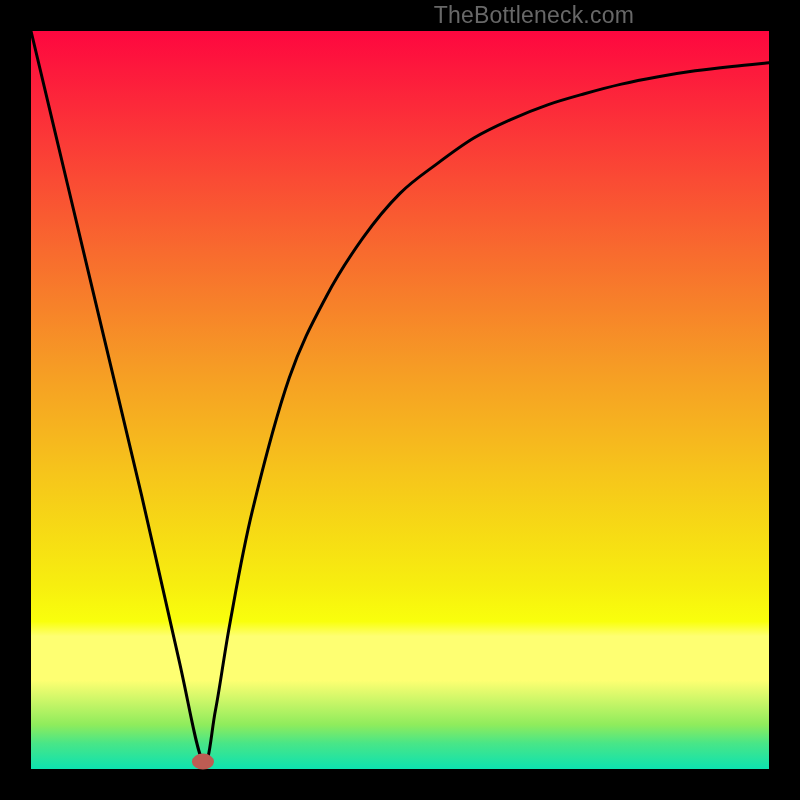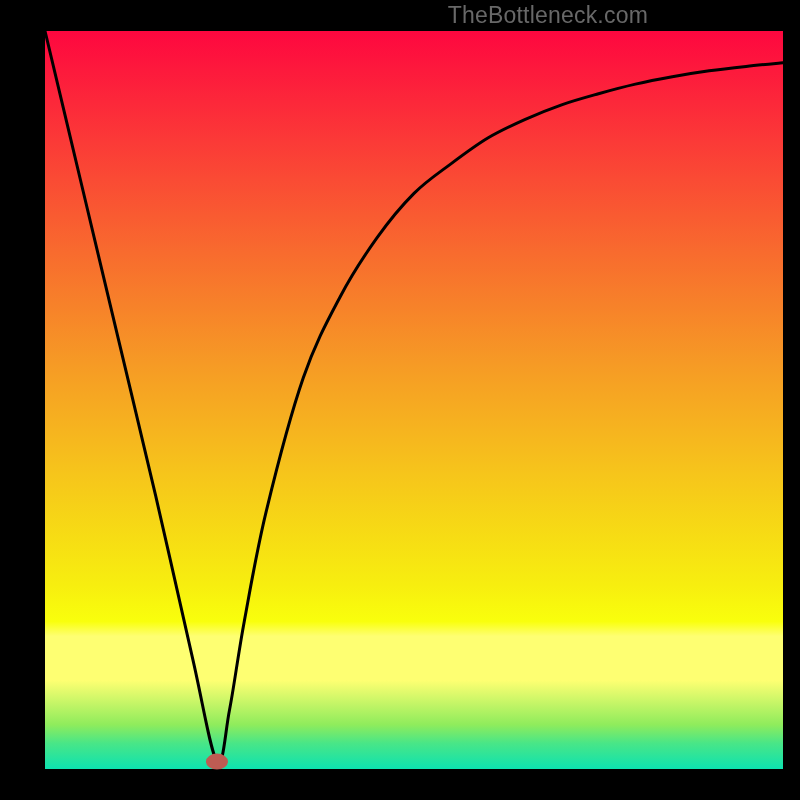--- a/index.html
+++ b/index.html
@@ -10,21 +10,20 @@
     background: #000;
     overflow: hidden;
     font-family: Arial, Helvetica, sans-serif;
   }
   .frame {
     position: absolute;
     left: 0;
     top: 0;
     width: 644px;
     height: 800px;
-    padding-left: 14px;
   }
   .watermark {
     position: absolute;
     top: 2px;
     right: 10px;
     color: #686868;
     font-size: 23px;
     font-weight: 500;
     letter-spacing: 0.2px;
   }

